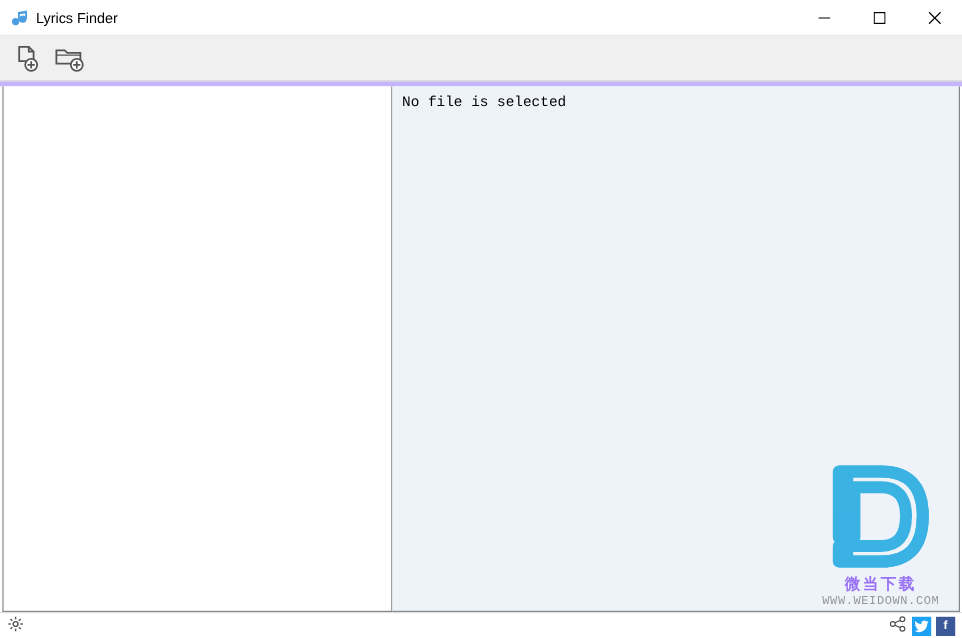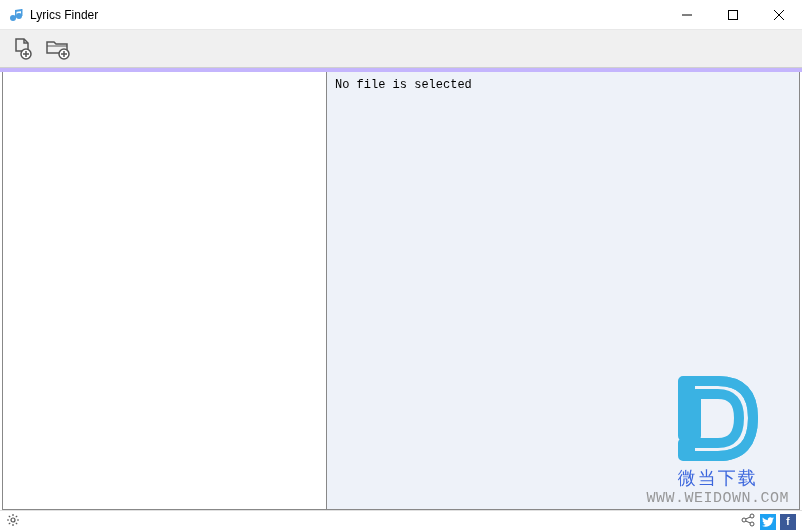--- a/index.html
+++ b/index.html
@@ -142,28 +142,28 @@
       bottom: 2px;
       text-align: center;
       opacity: 0.85;
       pointer-events: none;
     }
     .watermark-logo {
       width: 110px;
       height: 95px;
     }
     .watermark-text1 {
-      font-size: 18px;
-      font-weight: normal;
-      color: #1d4ed8;
+      font-size: 13px;
+      font-weight: bold;
+      color: #8b5cf6;
       letter-spacing: 2px;
       margin-top: -4px;
     }
     .watermark-text2 {
-      font-size: 15px;
+      font-size: 10px;
       color: #888;
       letter-spacing: 0.5px;
     }
   </style>
 </head>
 <body>
 
 <div class="titlebar">
   <div class="titlebar-left">
     <span class="app-icon">

